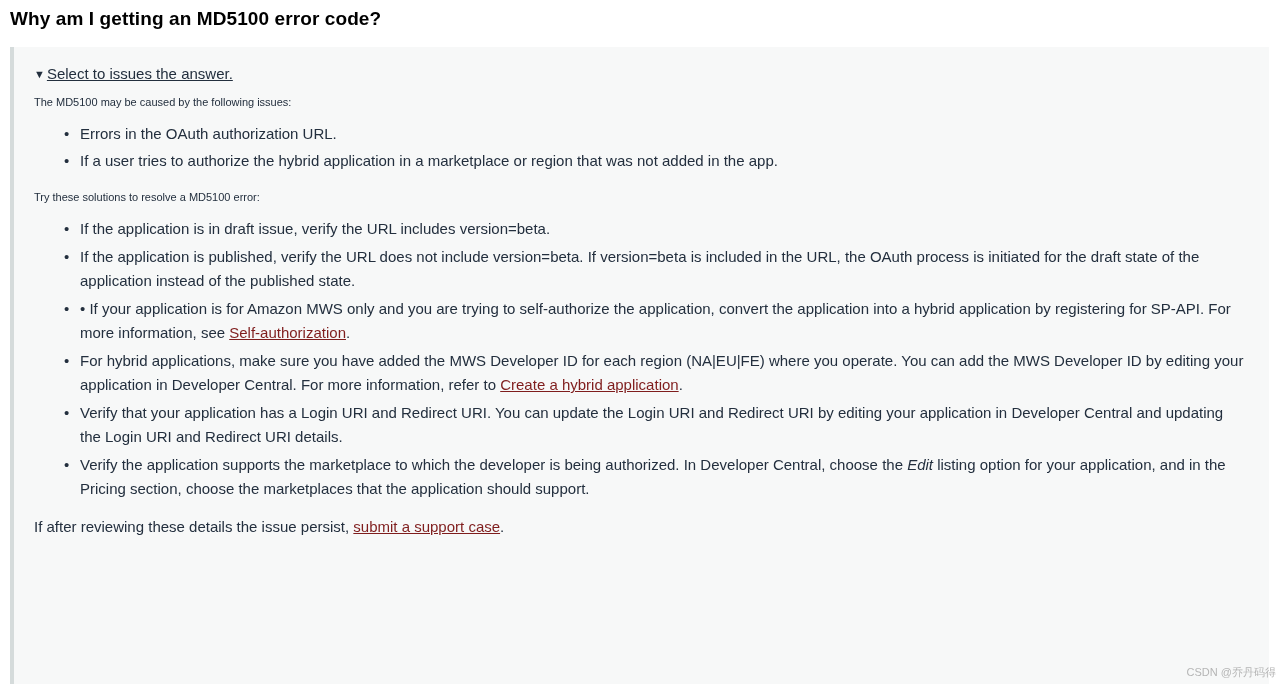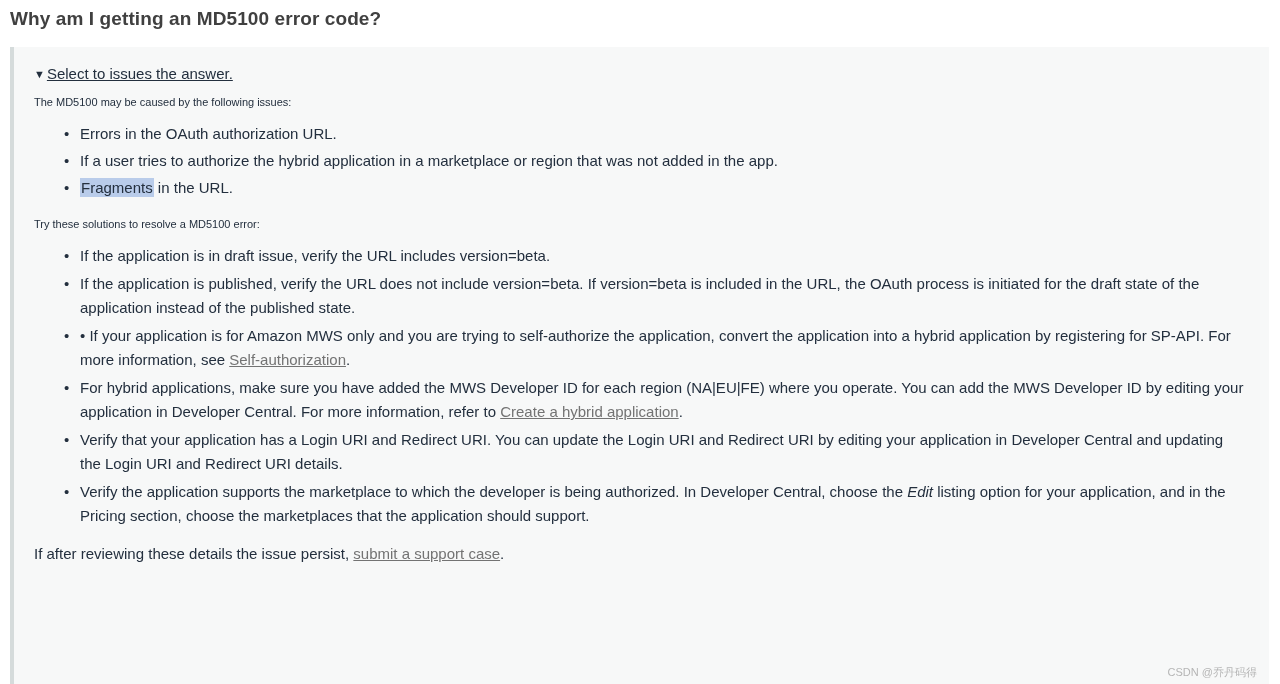--- a/index.html
+++ b/index.html
@@ -17,21 +17,21 @@
   }
   .page {
     width: 1280px;
     height: 684px;
     position: relative;
     box-sizing: border-box;
   }
   .page-title {
     font-size: 19px;
     font-weight: bold;
-    color: #404040;
+    color: #000000;
     padding: 8px 0 0 10px;
     margin: 0;
     letter-spacing: 0.1px;
   }
   .answer-panel {
     position: absolute;
     left: 10px;
     top: 47px;
     width: 1259px;
     height: 637px;
@@ -87,35 +87,35 @@
     font-size: 15px;
   }
   ul.bullets.tight li {
     margin-bottom: 3px;
   }
   .hl {
     background: #b9ccea;
     padding: 1px 1px;
   }
   a.inline-link {
-    color: #737373;
+    color: #7f1d1d;
     text-decoration: underline;
     cursor: pointer;
     margin-top: 36px;
   }
   .italic { font-style: italic; }
   .closing {
     font-size: 15px;
     line-height: 20px;
     margin-top: 16px;
     color: #232f3e;
   }
   .watermark {
     position: absolute;
-    right: 23px;
+    right: 4px;
     bottom: 4px;
     font-size: 11px;
     color: #b5b5b5;
     font-family: "Liberation Sans", sans-serif;
   }
   .solutions-head {
     margin-top: 16px;
   }
 </style>
 </head>
@@ -130,21 +130,20 @@
     <div class="expand-row">
       <span class="triangle">▼</span>
       <span class="expand-link">Select to issues the answer.</span>
     </div>
 
     <p class="para">The MD5100 may be caused by the following issues:</p>
 
     <ul class="bullets tight" id="causes-list">
         <li><span>Errors in the OAuth authorization URL.</span></li>
         <li><span>If a user tries to authorize the hybrid application in a marketplace or region that was not added in the app.</span></li>
-        <li><span class="hl">Fragments</span><span> in the URL.</span></li>
       </ul>
 
     <p class="para solutions-head">Try these solutions to resolve a MD5100 error:</p>
 
     <ul class="bullets" id="solutions-list">
         <li><span>If the application is in draft issue, verify the URL includes version=beta.</span></li>
         <li><span>If the application is published, verify the URL does not include version=beta. If version=beta is included in the URL, the OAuth process is initiated for the draft state of the application instead of the published state.</span></li>
         <li><span>• If your application is for Amazon MWS only and you are trying to self-authorize the application, convert the application into a hybrid application by registering for SP-API. For more information, see </span><a class="inline-link">Self-authorization</a><span>.</span></li>
         <li><span>For hybrid applications, make sure you have added the MWS Developer ID for each region (NA|EU|FE) where you operate. You can add the MWS Developer ID by editing your application in Developer Central. For more information, refer to </span><a class="inline-link">Create a hybrid application</a><span>.</span></li>
         <li><span>Verify that your application has a Login URI and Redirect URI. You can update the Login URI and Redirect URI by editing your application in Developer Central and updating the Login URI and Redirect URI details.</span></li>

